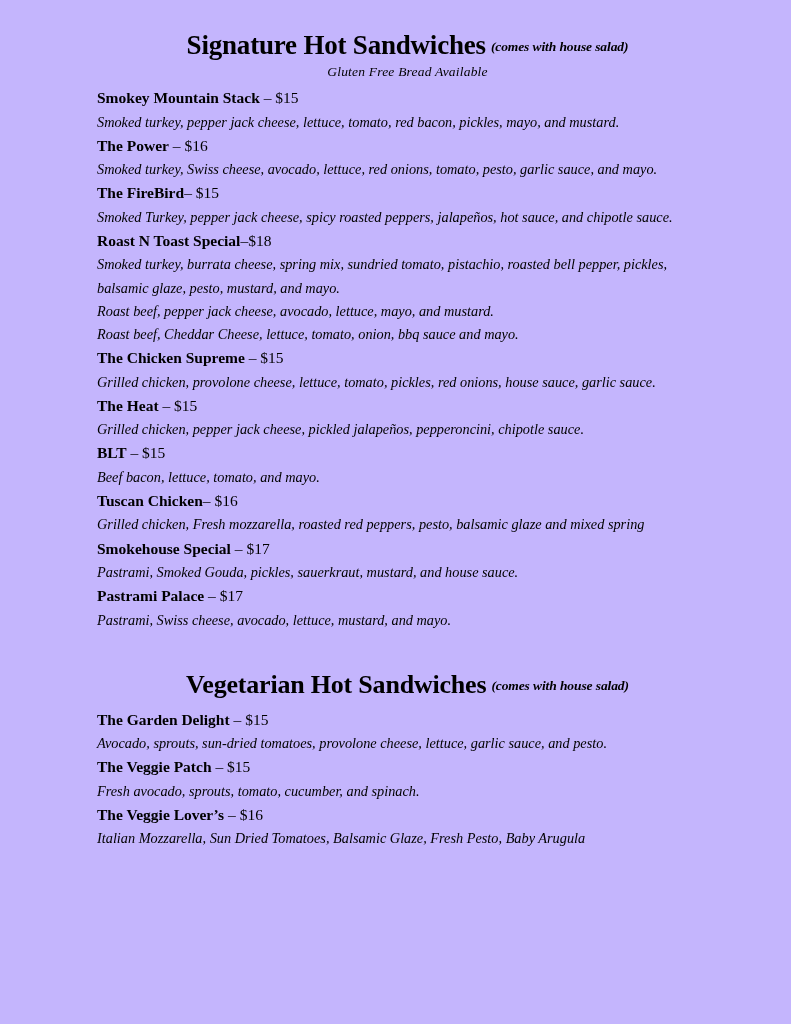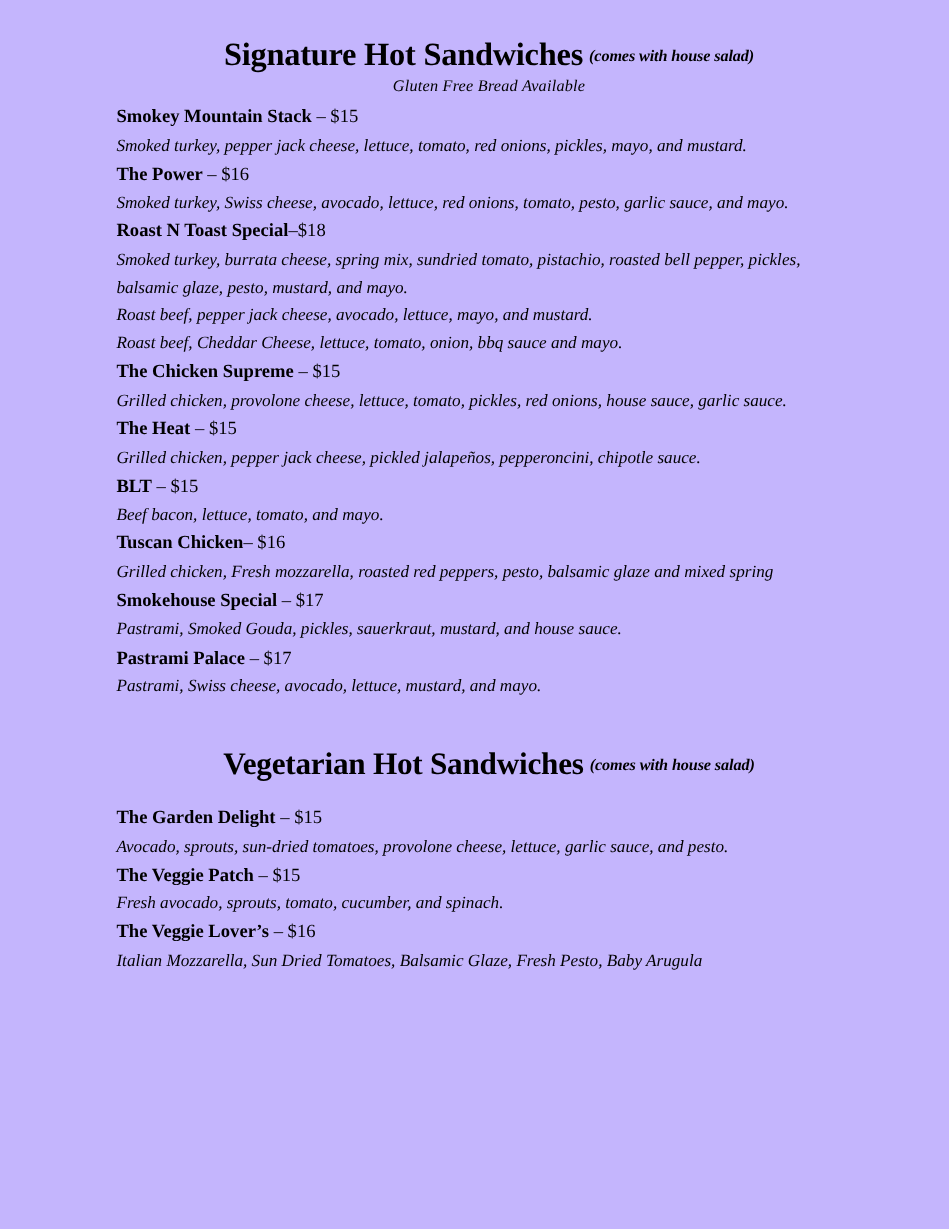--- a/index.html
+++ b/index.html
@@ -86,40 +86,44 @@
     font-style: italic;
     line-height: 1.62;
     margin: 0;
     padding-right: 48px;
   }
 
   .section-block.first .section-head { margin-top: 0; }
   .section-block.first .items { margin-top: 6px; }
 
   .section-block.second { margin-top: 33px; }
-  .section-block.second .items { margin-top: 17px; }
+  .section-block.second .items { margin-top: 7px; }
   .section-block.second .section-title { font-size: 26px; }
 </style>
 </head>
 <body>
 
 <div class="page">
 
   <div class="section-block first">
     <h1 class="section-head"><span class="section-title">Signature Hot Sandwiches</span><span class="section-note">(comes with house salad)</span></h1>
     <div class="sub-note">Gluten Free Bread Available</div>
 
     <ul class="items">
       <li class="item">
         <div class="item-name-line"><span class="item-name">Smokey Mountain Stack</span><span class="item-sep"> – </span><span class="item-price">$15</span></div>
-        <div class="item-desc">Smoked turkey, pepper jack cheese, lettuce, tomato, red onions, pickles, mayo, and mustard.</div>
+        <div class="item-desc">Smoked turkey, pepper jack cheese, lettuce, tomato, red bacon, pickles, mayo, and mustard.</div>
       </li>
       <li class="item">
         <div class="item-name-line"><span class="item-name">The Power</span><span class="item-sep"> – </span><span class="item-price">$16</span></div>
         <div class="item-desc">Smoked turkey, Swiss cheese, avocado, lettuce, red onions, tomato, pesto, garlic sauce, and mayo.</div>
+      </li>
+      <li class="item">
+        <div class="item-name-line"><span class="item-name">The FireBird</span><span class="item-sep">– </span><span class="item-price">$15</span></div>
+        <div class="item-desc">Smoked Turkey, pepper jack cheese, spicy roasted peppers, jalapeños, hot sauce, and chipotle sauce.</div>
       </li>
       <li class="item">
         <div class="item-name-line"><span class="item-name">Roast N Toast Special</span><span class="item-sep">–</span><span class="item-price">$18</span></div>
         <div class="item-desc">Smoked turkey, burrata cheese, spring mix, sundried tomato, pistachio, roasted bell pepper, pickles, balsamic glaze, pesto, mustard, and mayo.</div>
       </li>
       <li class="item">
         <div class="item-desc">Roast beef, pepper jack cheese, avocado, lettuce, mayo, and mustard.</div>
       </li>
       <li class="item">
         <div class="item-desc">Roast beef, Cheddar Cheese, lettuce, tomato, onion, bbq sauce and mayo.</div>

